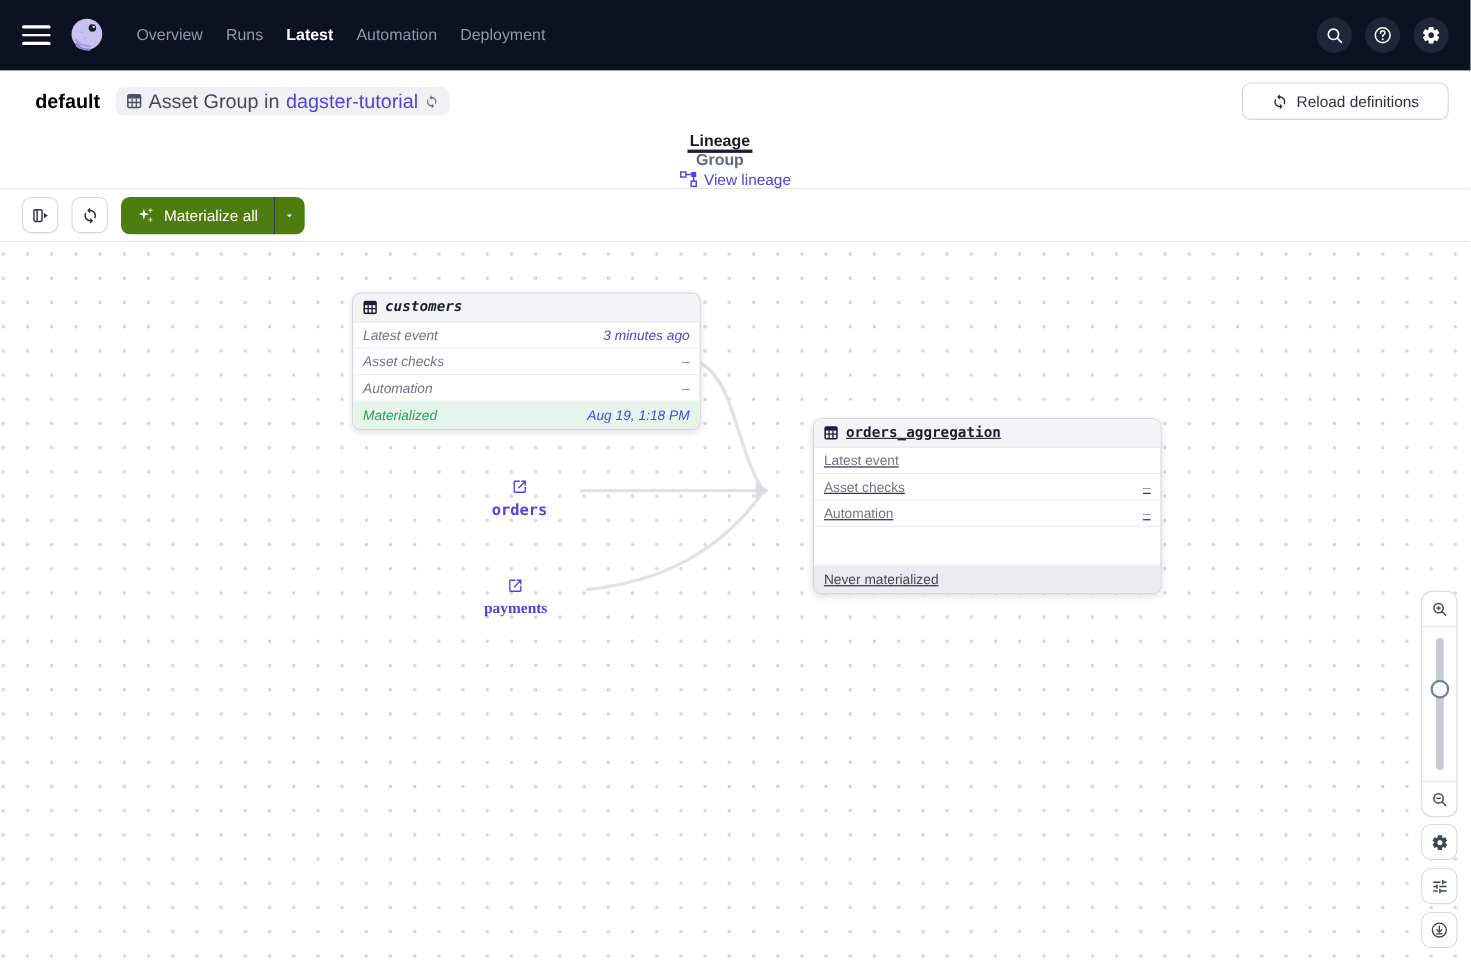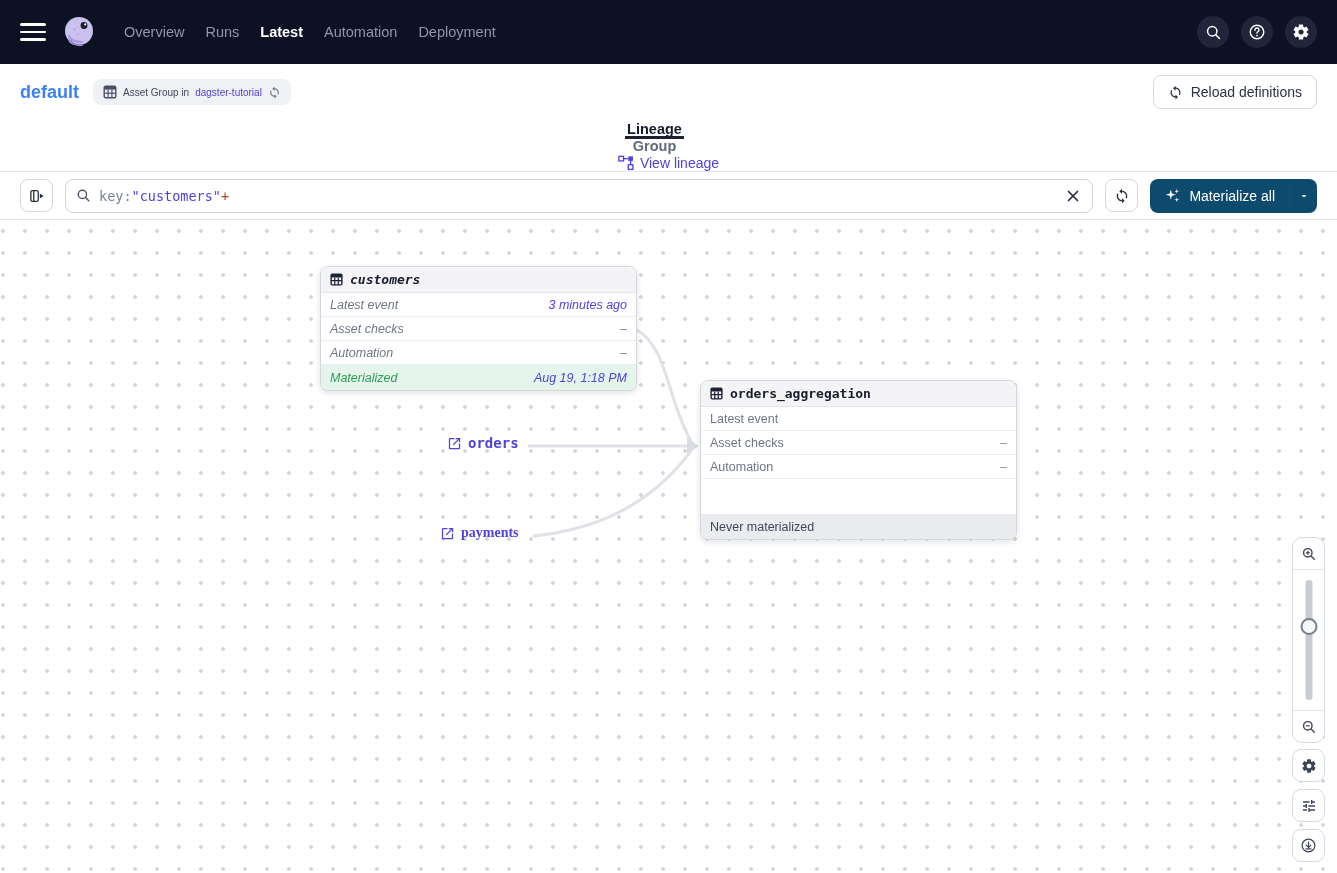--- a/index.html
+++ b/index.html
@@ -14,26 +14,26 @@
   .logo { width: 38px; height: 38px; margin-right: 26px; }
   .nav-links { display: flex; align-items: center; gap: 21px; }
   .nav-link { font-size: 14.5px; color: #9097ab; text-decoration: none; cursor: pointer; background: none; border: none; }
   .nav-link.active { color: #ffffff; font-weight: 700; }
   .nav-spacer { flex: 1; }
   .nav-iconbtn { width: 32px; height: 32px; border-radius: 50%; background: #20253a; border: none;
     display: flex; align-items: center; justify-content: center; cursor: pointer; margin-left: 12px; }
 
   
   .page-header { height: 56px; display: flex; align-items: center; padding: 0 20px; }
-  .page-title { font-size: 18px; font-weight: 700; color: #3b82f6; margin-left: 0; }
+  .page-title { font-size: 18px; font-weight: 700; color: #000000; margin-left: 12px; }
   .group-badge { display: flex; align-items: center; gap: 6px; background: #f0f1f4; border-radius: 8px;
-    height: 26px; padding: 0 10px; margin-left: 14px; font-size: 10px; color: #434a5c; }
+    height: 26px; padding: 0 10px; margin-left: 14px; font-size: 18px; color: #434a5c; }
   .group-badge a { color: #4f43dd; text-decoration: none; cursor: pointer; }
   .header-spacer { flex: 1; }
-  .reload-btn { display: flex; align-items: center; gap: 8px; height: 34px; padding: 0 14px;
+  .reload-btn { display: flex; align-items: center; gap: 8px; height: 34px; padding: 0 26px;
     background: #ffffff; border: 1px solid #d4d7de; border-radius: 8px; font-size: 14px; color: #2b3142; cursor: pointer; }
 
   
   .tabs-row { height: 52px; display: flex; align-items: center; padding: 0 20px;
     border-bottom: 1px solid #e3e5ea; position: relative; flex-direction: column; }
   .tab { font-size: 14.5px; color: #161b2e; background: none; border: none; cursor: pointer;
     height: 100%; display: flex; align-items: center; position: relative; margin-right: 28px; padding: 0 2px; }
   .tab.active { font-weight: 700; }
   .tab.active::after { content: ""; position: absolute; left: 0; right: 0; bottom: -1px; height: 3px; background: #1b2033; }
   .tab.inactive { color: #5f6a7d; font-weight: 600; }
@@ -46,21 +46,21 @@
     border-bottom: 1px solid #e3e5ea; gap: 12px; }
   .sq-btn { width: 33px; height: 33px; background: #ffffff; border: 1px solid #d4d7de; border-radius: 8px;
     display: flex; align-items: center; justify-content: center; cursor: pointer; flex: none; }
   .search-box { flex: 1; height: 34px; border: 1px solid #cfd3da; border-radius: 8px; display: flex;
     align-items: center; padding: 0 10px; gap: 8px; background: #fff; }
   .search-text { font-family: "DejaVu Sans Mono", monospace; font-size: 13.5px; flex: 1; display: flex; }
   .search-text .k { color: #7b8496; }
   .search-text .v { color: #4f43dd; }
   .search-text .op { color: #b8402c; }
   .clear-btn { background: none; border: none; cursor: pointer; padding: 2px; display: flex; }
-  .mat-group { display: flex; height: 34px; background: #0c4a6e; border-radius: 8px; overflow: hidden; flex: none; }
+  .mat-group { display: flex; height: 34px; background: #4d7c0f; border-radius: 8px; overflow: hidden; flex: none; }
   .mat-main { display: flex; align-items: center; gap: 8px; color: #ffffff; font-size: 14px; padding: 0 14px;
     background: none; border: none; cursor: pointer; }
   .mat-caret { width: 28px; display: flex; align-items: center; justify-content: center;
     border-left: 1px solid #3a415a; background: none; border-top: none; border-bottom: none; border-right: none; cursor: pointer; }
 
   
   .graph { position: relative; height: 653px; width: 1337px; overflow: hidden;
     background-image: radial-gradient(circle, #d7d8dd 1.7px, transparent 1.8px);
     background-size: 22px 22px; background-position: 14px 0; }
   .edges { position: absolute; left: 0; top: 0; }
@@ -78,21 +78,21 @@
   .node-footer { height: 25px; display: flex; align-items: center; justify-content: space-between;
     padding: 0 9px; font-size: 12.5px; }
   .node-footer.materialized { background: #e6f5ec; }
   .node-footer.materialized .lbl { color: #2e9e58; }
   .node-footer.never { background: #ebecef; margin-top: 35px; }
   .node-footer.never .lbl { color: #40475a; }
   .node-footer .val-link { color: #4f43dd; cursor: pointer; text-decoration: none; }
 
   .ext-asset { position: absolute; display: flex; align-items: center; gap: 6px;
     font-family: "DejaVu Sans Mono", monospace; font-size: 14px; font-weight: 700; color: #4f43dd; cursor: pointer;
-    background: none; border: none; }
+    background: none; border: none; flex-direction: column; }
 
   
   .zoom-group { position: absolute; left: 1292px; top: 317px; width: 33px; background: #ffffff;
     border: 1px solid #d6d9df; border-radius: 10px; display: flex; flex-direction: column; align-items: center; }
   .zoom-btn { width: 100%; height: 31px; background: none; border: none; cursor: pointer;
     display: flex; align-items: center; justify-content: center; }
   .zoom-divider { width: 100%; height: 1px; background: #e3e5ea; }
   .slider-area { position: relative; width: 100%; height: 140px; }
   .slider-track { position: absolute; left: 50%; transform: translateX(-50%); top: 10px; bottom: 10px;
     width: 7px; background: #c7cbd4; border-radius: 4px; cursor: pointer; }
@@ -194,37 +194,20 @@
 </div>
 
 <div class="toolbar">
   <button class="sq-btn">
     <svg width="18" height="18" viewBox="0 0 22 22">
       <rect x="3.5" y="4.5" width="9" height="13" rx="1.5" fill="none" stroke="#2b3142" stroke-width="1.6"></rect>
       <line x1="7" y1="4.5" x2="7" y2="17.5" stroke="#2b3142" stroke-width="1.6"></line>
       <path d="M14.5 8 L19 11 L14.5 14 Z" fill="#2b3142"></path>
     </svg>
   </button>
-  <div class="search-box">
-    <svg width="15" height="15" viewBox="0 0 20 20">
-        <circle cx="8.5" cy="8.5" r="5.5" fill="none" stroke="#4a5164" stroke-width="1.8"></circle>
-        <line x1="12.8" y1="12.8" x2="17" y2="17" stroke="#4a5164" stroke-width="1.8" stroke-linecap="round"></line>
-      </svg>
-    <div class="search-text">
-      <span class="k">key:</span>
-      <span class="v">"customers"</span>
-      <span class="op">+</span>
-    </div>
-    <button class="clear-btn">
-      <svg width="14" height="14" viewBox="0 0 14 14">
-          <line x1="2.5" y1="2.5" x2="11.5" y2="11.5" stroke="#2b3142" stroke-width="1.7" stroke-linecap="round"></line>
-          <line x1="11.5" y1="2.5" x2="2.5" y2="11.5" stroke="#2b3142" stroke-width="1.7" stroke-linecap="round"></line>
-        </svg>
-    </button>
-  </div>
   <button class="sq-btn">
     <svg width="16" height="16" viewBox="0 0 24 24">
         <path fill="#2b3142" d="M12 4V1L8 5l4 4V6c3.31 0 6 2.69 6 6 0 1.01-.25 1.97-.7 2.8l1.46 1.46A7.93 7.93 0 0 0 20 12c0-4.42-3.58-8-8-8zm0 14c-3.31 0-6-2.69-6-6 0-1.01.25-1.97.7-2.8L5.24 7.74A7.93 7.93 0 0 0 4 12c0 4.42 3.58 8 8 8v3l4-4-4-4v3z"></path>
       </svg>
   </button>
   <div class="mat-group">
     <button class="mat-main">
       <svg width="17" height="17" viewBox="0 0 20 20">
         <path d="M8 3 L9.3 7.7 L14 9 L9.3 10.3 L8 15 L6.7 10.3 L2 9 L6.7 7.7 Z" fill="#ffffff"></path>
         <path d="M15 2 L15.6 4.4 L18 5 L15.6 5.6 L15 8 L14.4 5.6 L12 5 L14.4 4.4 Z" fill="#ffffff"></path>
@@ -271,21 +254,21 @@
     <div class="node-row">
       <span class="lbl">Automation</span>
       <span class="dash">–</span>
     </div>
     <div class="node-footer materialized">
       <span class="lbl">Materialized</span>
       <a class="val-link">Aug 19, 1:18 PM</a>
     </div>
   </div>
 
-  <div class="asset-node" style="left:700px; top:160px;">
+  <div class="asset-node" style="left:739px; top:160px;text-decoration:underline;">
     <div class="node-header">
       <svg width="13" height="13" viewBox="0 0 14 14">
           <rect x="1.2" y="1.2" width="11.6" height="11.6" rx="1.2" fill="none" stroke="#1b2033" stroke-width="1.5"></rect>
           <rect x="1.2" y="1.2" width="11.6" height="3.6" fill="#1b2033"></rect>
           <line x1="1.2" y1="8.2" x2="12.8" y2="8.2" stroke="#1b2033" stroke-width="1.3"></line>
           <line x1="5.1" y1="4.8" x2="5.1" y2="12.8" stroke="#1b2033" stroke-width="1.3"></line>
           <line x1="8.9" y1="4.8" x2="8.9" y2="12.8" stroke="#1b2033" stroke-width="1.3"></line>
         </svg>
       <span class="node-title">orders_aggregation</span>
     </div>

